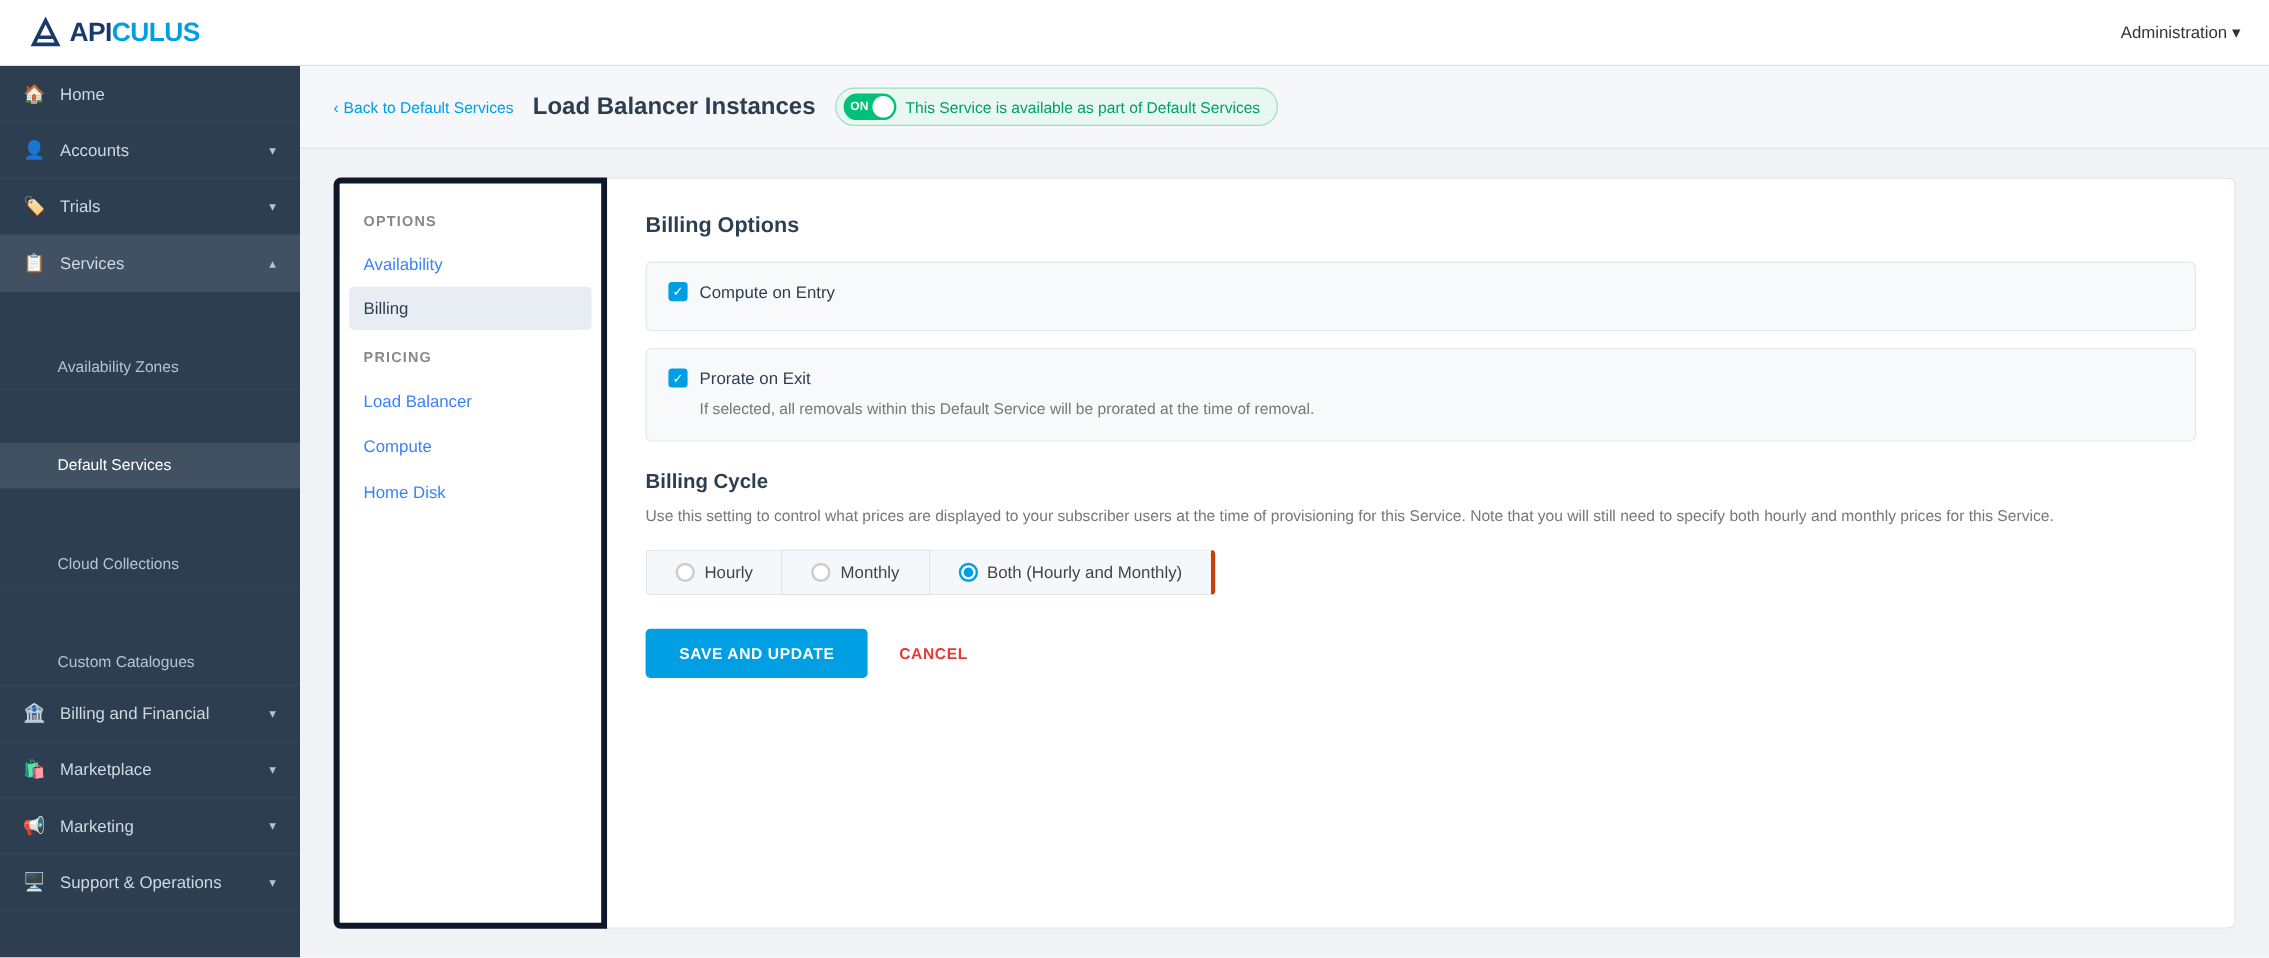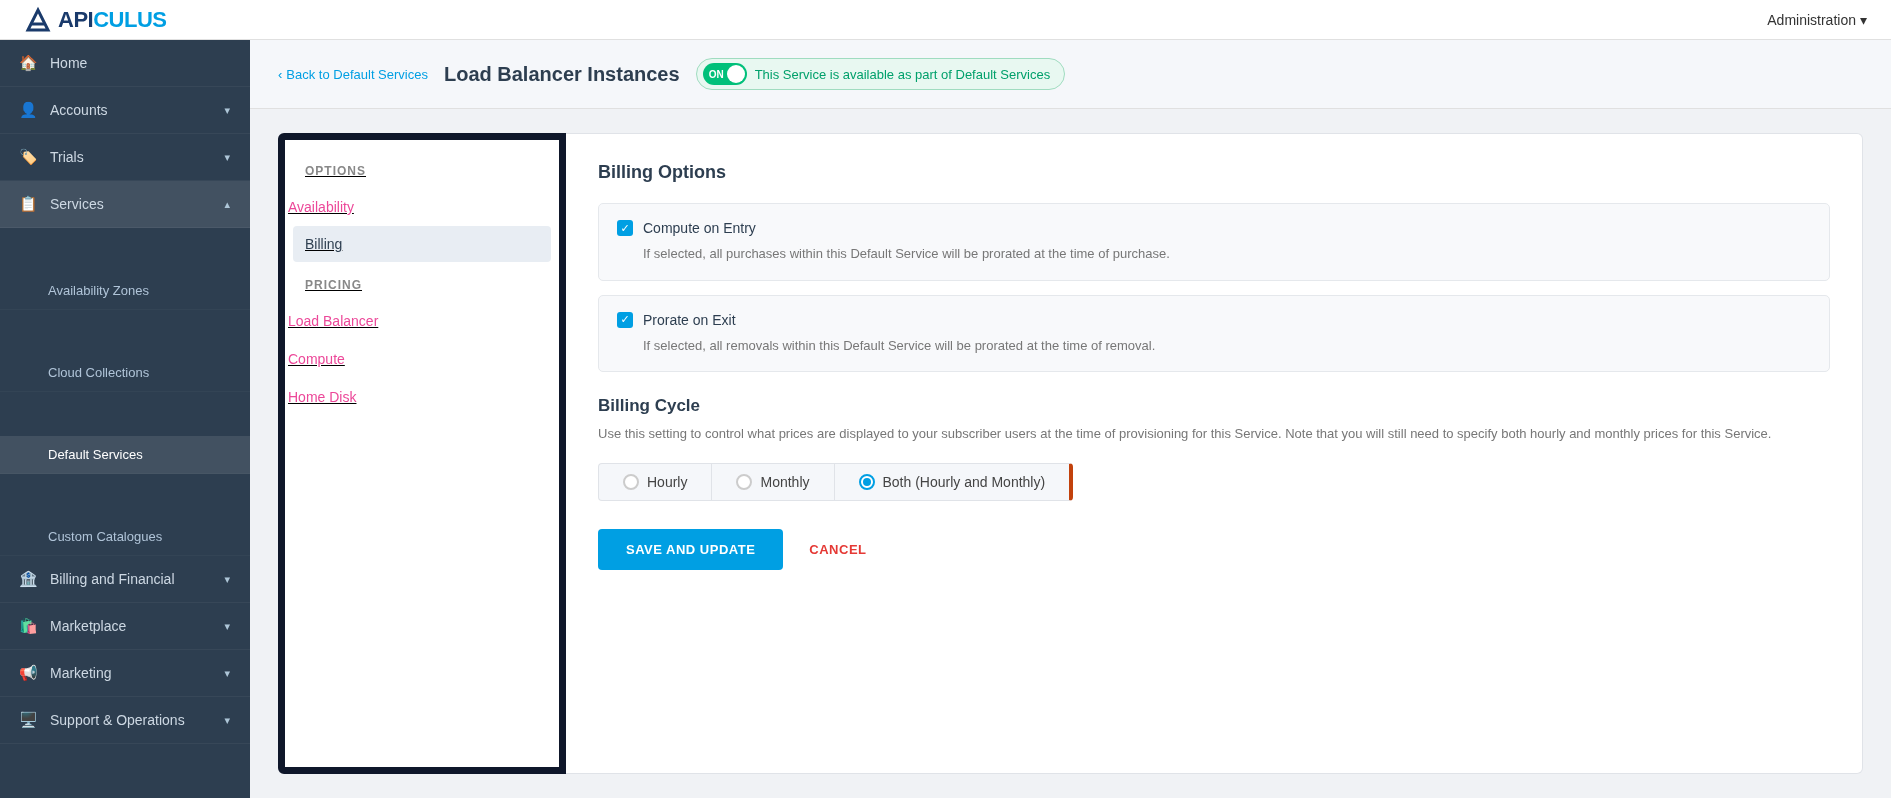--- a/index.html
+++ b/index.html
@@ -1,21 +1,21 @@
 <!DOCTYPE html>
 <html><head>
   <meta charset="utf-8">
   <style>
     * { box-sizing: border-box; margin: 0; padding: 0; }
     body { font-family: 'Segoe UI', Arial, sans-serif; background: #f0f2f5; display: flex; flex-direction: column; height: 798px; overflow: hidden; }
 
     
     .top-header {
       background: #fff;
-      height: 40px;
+      height: 55px;
       display: flex;
       align-items: center;
       justify-content: space-between;
       padding: 0 24px;
       border-bottom: 1px solid #e0e0e0;
       flex-shrink: 0;
       z-index: 10;
     }
     .logo {
       display: flex;
@@ -174,41 +174,40 @@
     .content-area {
       flex: 1;
       overflow-y: auto;
       padding: 24px 28px;
       display: flex;
       gap: 0;
     }
 
     
     .left-panel {
-      width: 288px;
+      width: 228px;
       flex-shrink: 0;
       background: #fff;
       border-right: 1px solid #e5e8ec;
       padding: 24px 0;
       border-radius: 6px 0 0 6px;
-      border: 7px solid #0f172a;
-      text-decoration: underline;
+      border: 5px solid #0f172a;
     }
     .options-section-title {
       font-size: 12px;
       font-weight: 700;
       color: #888;
       letter-spacing: 1px;
       padding: 0 20px 10px;
       text-transform: uppercase;
     }
     .left-menu-item {
-      padding: 11px 3px;
+      padding: 11px 20px;
       font-size: 14px;
-      color: #ec4899;
+      color: #3b82f6;
       cursor: pointer;
     }
     .left-menu-item.active {
       background: #e8edf3;
       border-radius: 4px;
       margin: 0 8px;
       padding: 10px 12px;
       font-weight: 500;
       color: #2d3e50;
     }
@@ -409,25 +408,25 @@
     <div class="sidebar-item active">
       <div class="sidebar-item-left">
         <span class="sidebar-icon">📋</span>
         <span>Services</span>
       </div>
       <span class="chevron">▴</span>
     </div>
     <div class="sidebar-sub-item">
       <span>Availability Zones</span>
     </div>
+    <div class="sidebar-sub-item active">
+      <span>Default Services</span>
+    </div>
     <div class="sidebar-sub-item">
       <span>Cloud Collections</span>
-    </div>
-    <div class="sidebar-sub-item active">
-      <span>Default Services</span>
     </div>
     <div class="sidebar-sub-item">
       <span>Custom Catalogues</span>
     </div>
     <div class="sidebar-item">
       <div class="sidebar-item-left">
         <span class="sidebar-icon">🏦</span>
         <span>Billing and Financial</span>
       </div>
       <span class="chevron">▾</span>
@@ -497,21 +496,20 @@
       <div class="right-panel">
         <h2 class="section-title">Billing Options</h2>
 
         <div class="option-card">
           <div class="option-card-header">
             <div class="checkbox">
               <span class="checkbox-check">✓</span>
             </div>
             <span class="option-card-label">Compute on Entry</span>
           </div>
-          <p class="option-card-desc">If selected, all purchases within this Default Service will be prorated at the time of purchase.</p>
         </div>
 
         <div class="option-card">
           <div class="option-card-header">
             <div class="checkbox">
               <span class="checkbox-check">✓</span>
             </div>
             <span class="option-card-label">Prorate on Exit</span>
           </div>
           <p class="option-card-desc">If selected, all removals within this Default Service will be prorated at the time of removal.</p>

